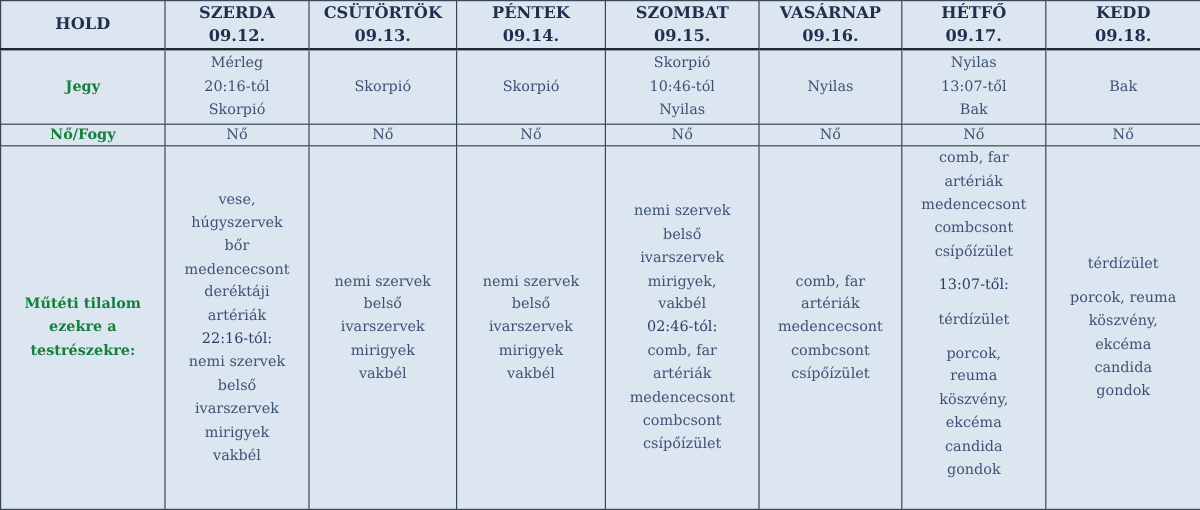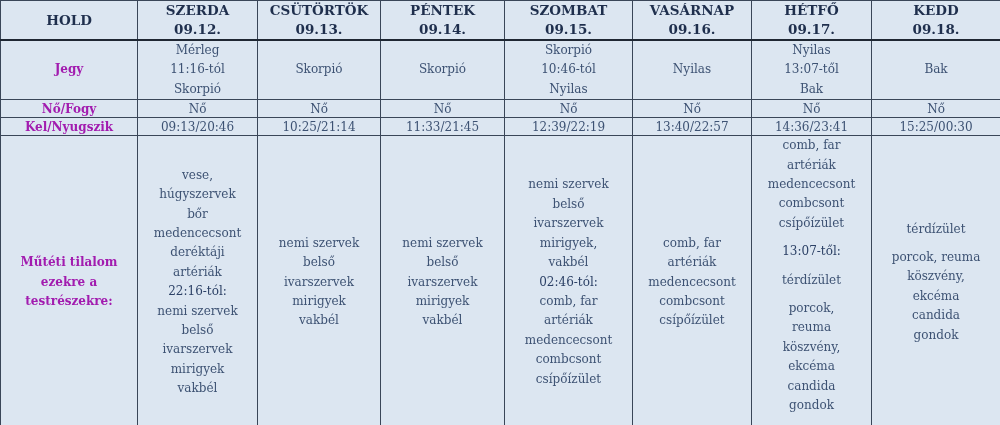--- a/index.html
+++ b/index.html
@@ -31,21 +31,21 @@
       font-size: 13.5px;
       line-height: 19px;
     }
     tr.head { height: 38px; border-radius: 19px; }
     tr.head th { border-bottom: 2px solid #1f2733; }
     tr.r-sign { height: 56px; }
     tr.r-phase { height: 18px; }
     tr.r-rise { height: 18px; }
     tr.r-rise td, tr.r-phase td { line-height: 16px; }
     tr.r-body { height: 293px; }
-    .rowlabel { font-weight: bold; color: #a21caf; }
+    .rowlabel { font-weight: bold; color: #15803d; }
     .b { font-weight: normal; color: #2c4166; }
     .line { display: block; }
     .gap { display: block; height: 9px; }
     td.body-cell { padding: 0 2px; }
     td.hetfo-body { vertical-align: top; }
   </style>
 </head>
 <body>
 
 <table>
@@ -89,21 +89,21 @@
     <th>
           <span class="line">KEDD</span>
           <span class="line">09.18.</span>
         </th>
   </tr>
 
   <tr class="r-sign">
     <td class="rowlabel">Jegy</td>
     <td>
           <span class="line">Mérleg</span>
-          <span class="line">11:16-tól</span>
+          <span class="line">20:16-tól</span>
           <span class="line">Skorpió</span>
         </td>
     <td>
           <span class="line">Skorpió</span>
         </td>
     <td>
           <span class="line">Skorpió</span>
         </td>
     <td>
           <span class="line">Skorpió</span>
@@ -127,30 +127,20 @@
     <td class="rowlabel">Nő/Fogy</td>
     <td>Nő</td>
     <td>Nő</td>
     <td>Nő</td>
     <td>Nő</td>
     <td>Nő</td>
     <td>Nő</td>
     <td>Nő</td>
   </tr>
 
-  <tr class="r-rise">
-    <td class="rowlabel">Kel/Nyugszik</td>
-    <td>09:13/20:46</td>
-    <td>10:25/21:14</td>
-    <td>11:33/21:45</td>
-    <td>12:39/22:19</td>
-    <td>13:40/22:57</td>
-    <td>14:36/23:41</td>
-    <td>15:25/00:30</td>
-  </tr>
 
   <tr class="r-body">
     <td class="rowlabel">
       <span class="line">Műtéti tilalom</span>
       <span class="line">ezekre a</span>
       <span class="line">testrészekre:</span>
     </td>
 
     <td class="body-cell">
       <span class="line">vese,</span>

